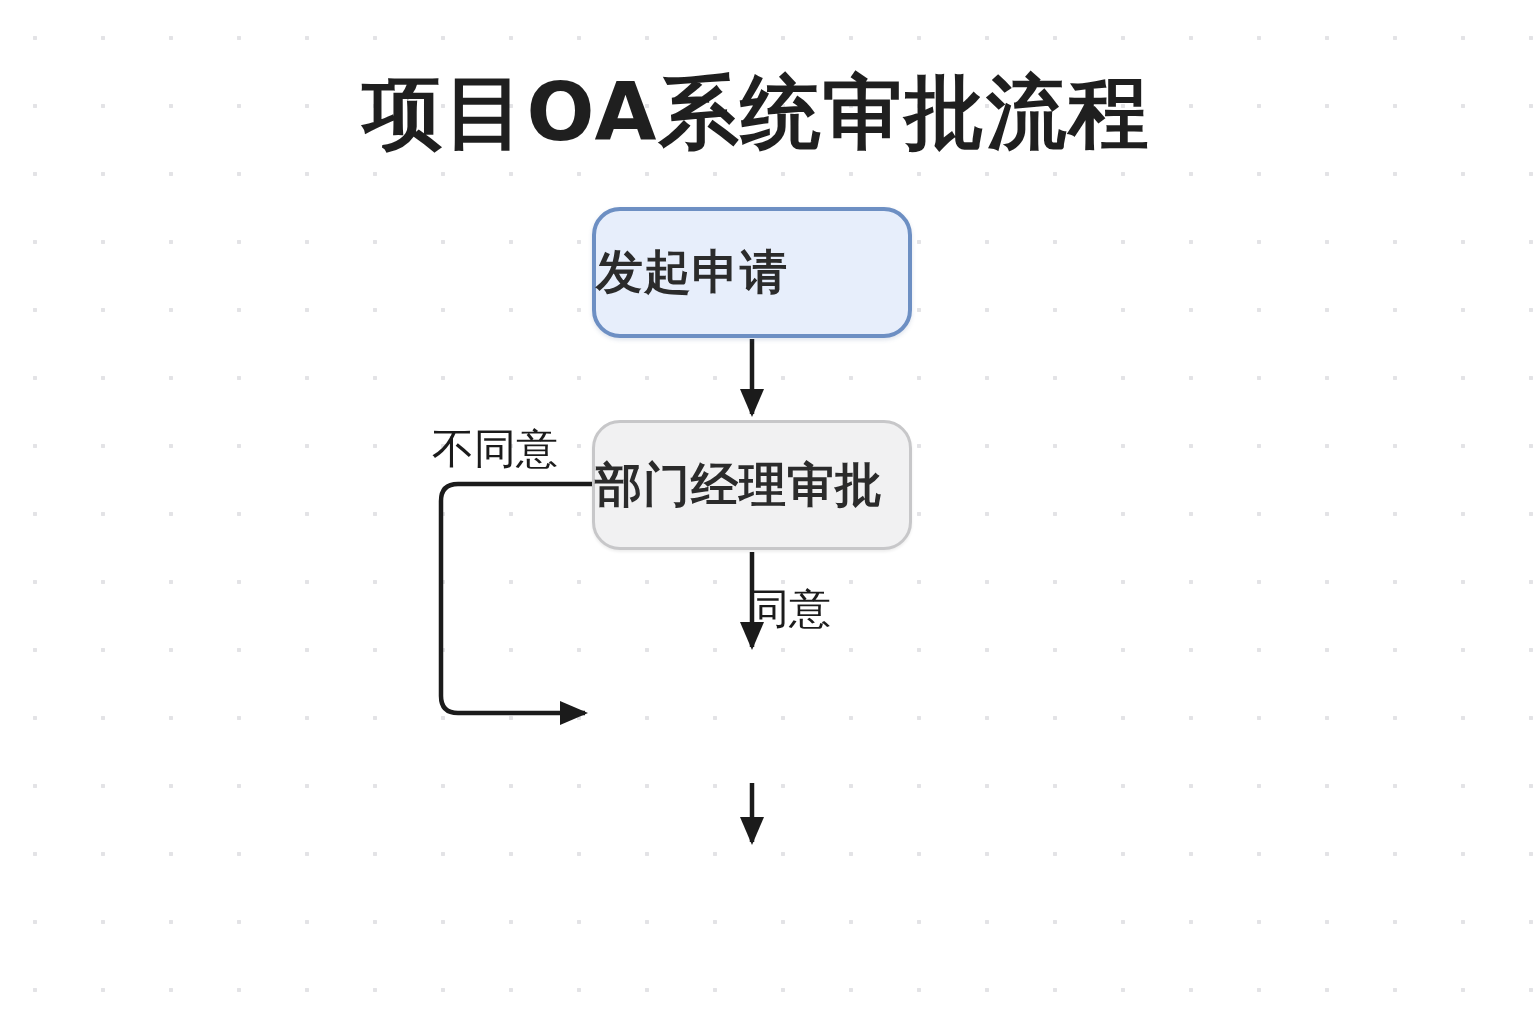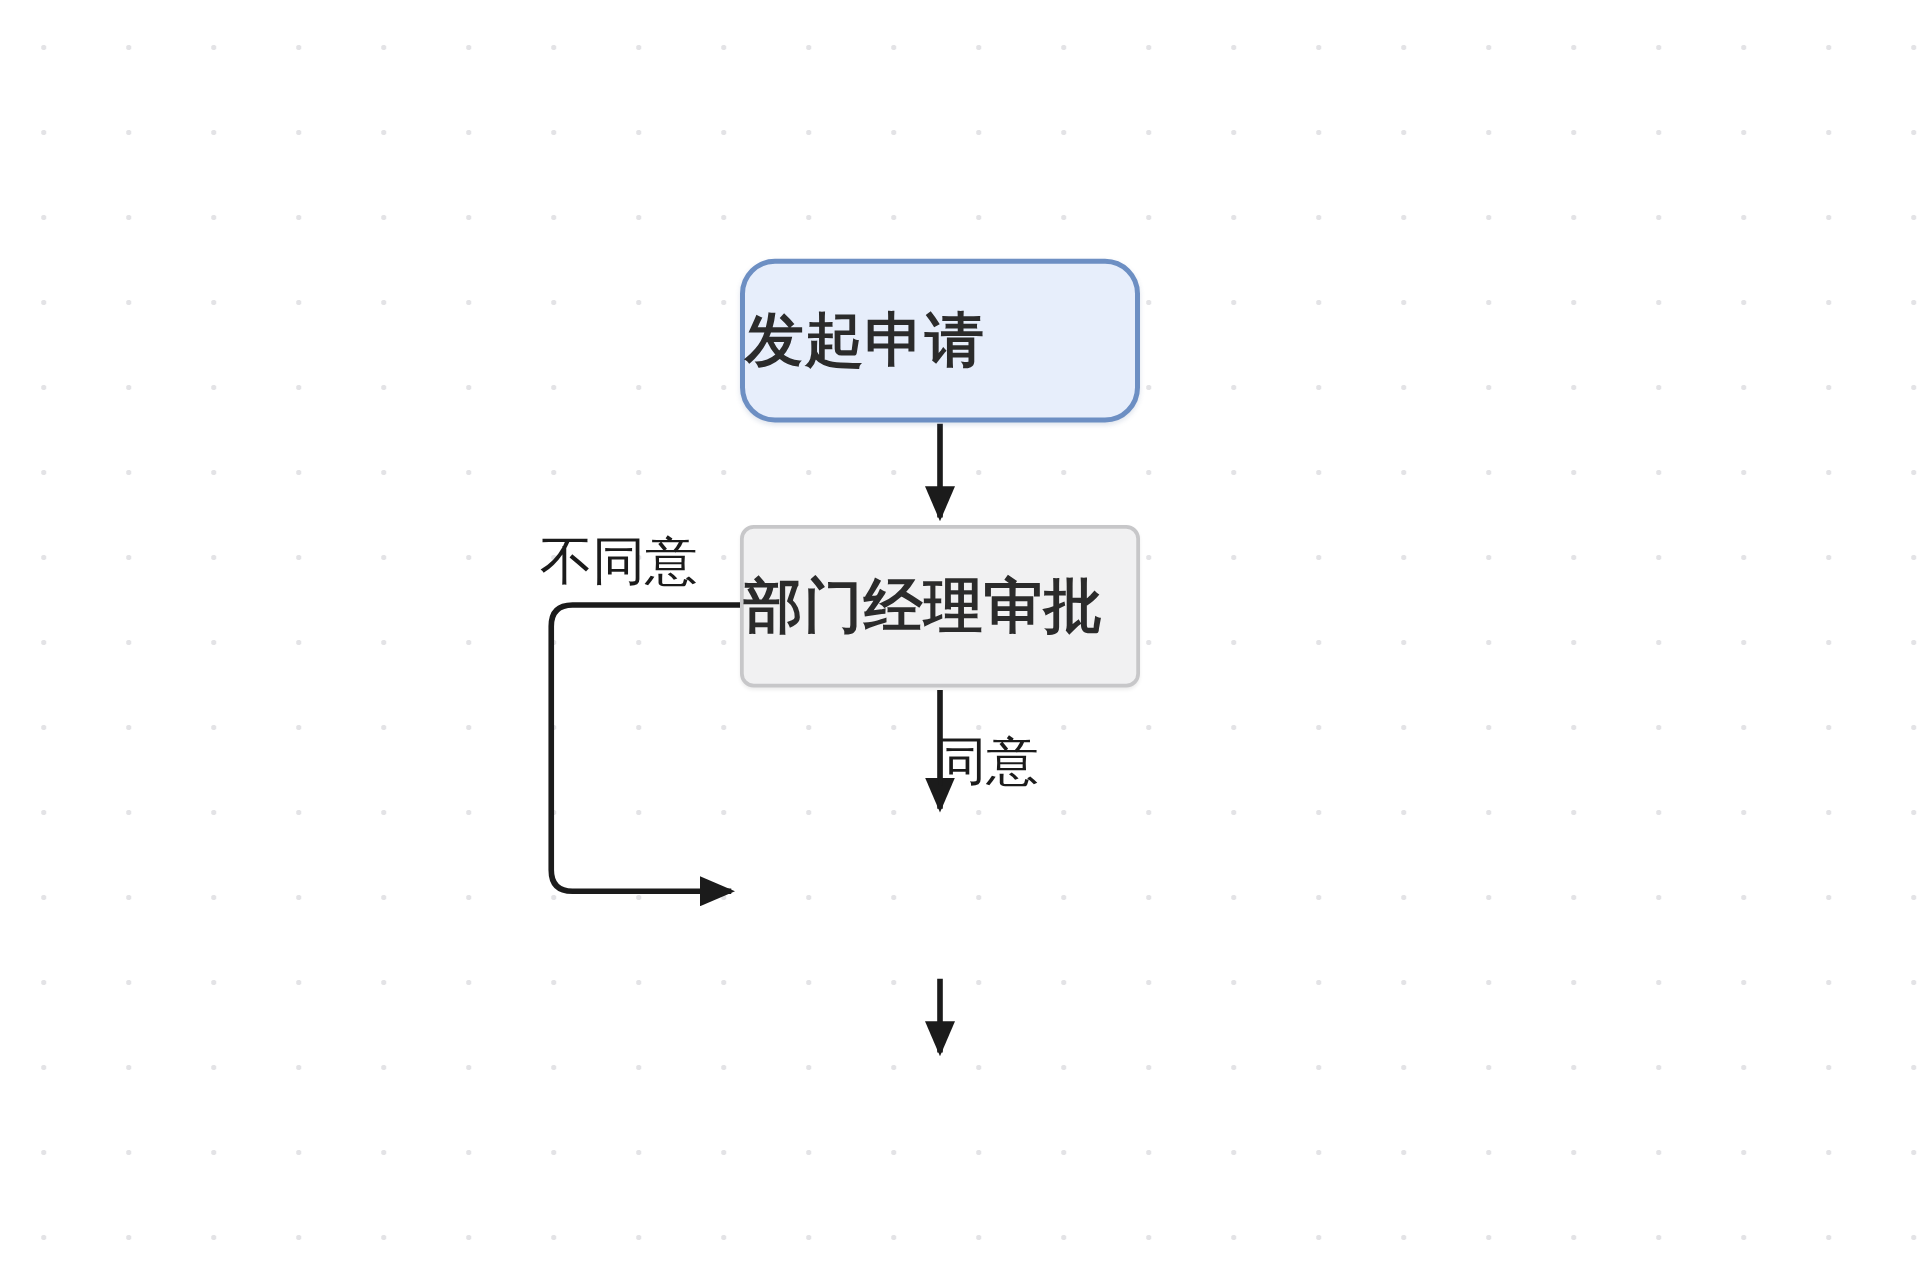--- a/index.html
+++ b/index.html
@@ -59,40 +59,41 @@
     border: 4px solid #6d8fc3;
     box-shadow: 0 2px 4px rgba(70, 100, 150, 0.18);
   }
 
   .node-gray {
     background: #f1f1f2;
     border: 3px solid #c7c7c9;
     box-shadow: 0 2px 3px rgba(0, 0, 0, 0.07);
   }
 
-  .node-manager  { top: 420px; height: 130px; border-radius: 11px; }
+  .node-manager  { top: 420px; height: 130px; }
   .node-director { top: 653px; height: 127px; }
   .node-approved { top: 848px; height: 125px; }
 
   .edge-label {
     position: absolute;
     font-size: 42px;
     font-weight: 400;
     color: #1b1b1b;
     white-space: nowrap;
   }
 
   .label-disagree { left: 432px; top: 421px; }
   .label-agree    { left: 747px; top: 581px; }
 </style>
 </head>
 <body>
 
 <div class="canvas">
 
+  <h1 class="diagram-title">项目OA系统审批流程</h1>
 
   <svg class="connector-layer" viewBox="0 0 1536 1024" xmlns="http://www.w3.org/2000/svg">
     <defs>
       <marker id="ah" markerUnits="userSpaceOnUse" markerWidth="28" markerHeight="24" refX="25" refY="12" orient="auto">
         <path d="M0,0 L28,12 L0,24 Z" fill="#1b1b1b"></path>
       </marker>
     </defs>
 
     <path d="M752,339 L752,414" stroke="#1b1b1b" stroke-width="4.5" fill="none" marker-end="url(#ah)"></path>
 

